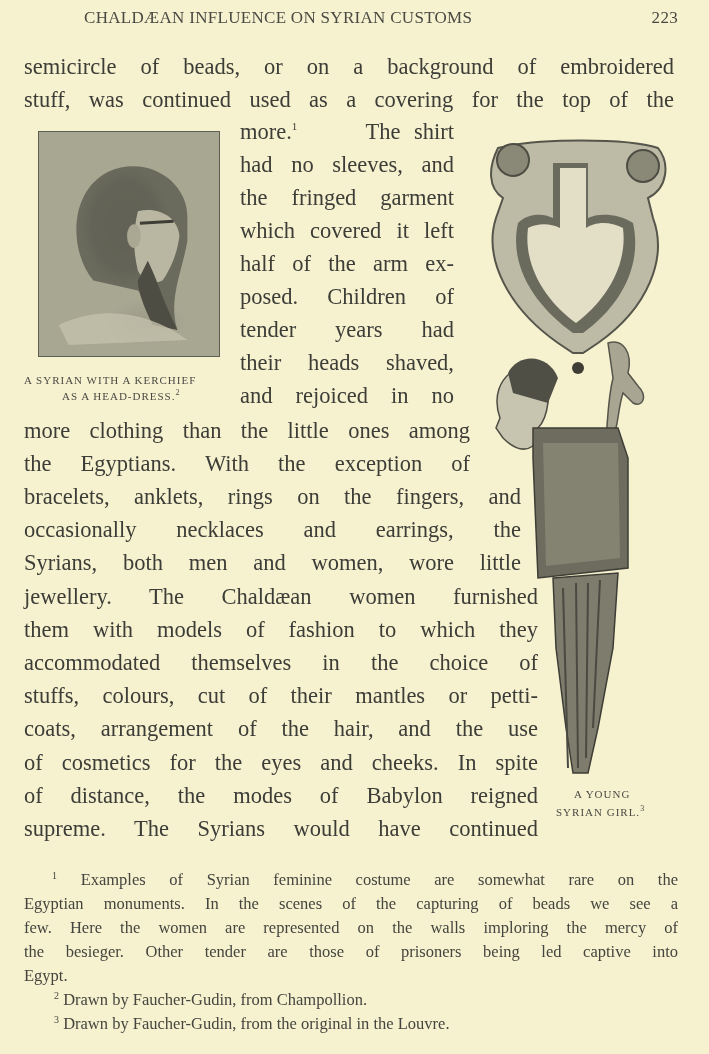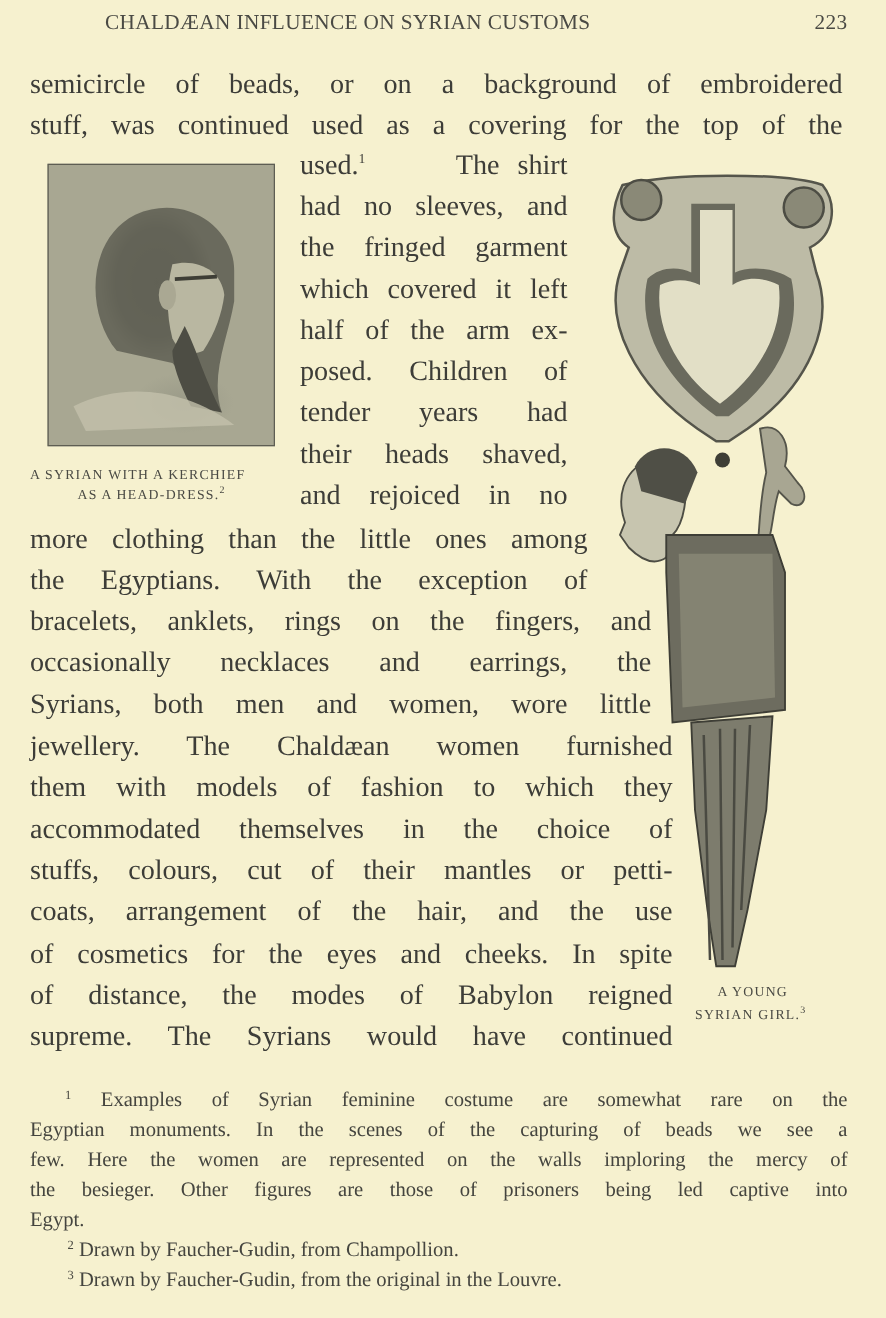--- a/index.html
+++ b/index.html
@@ -58,21 +58,21 @@
 
   <div class="running-head">
     <span class="title">CHALDÆAN INFLUENCE ON SYRIAN CUSTOMS</span>
     <span class="pageno">223</span>
   </div>
 
   <div class="line" style="top:50px;width:650px;">semicircle of beads, or on a background of embroidered</div>
   <div class="line" style="top:83px;width:650px;">stuff, was continued used as a covering for the top of the</div>
 
   <div class="line" style="top:115px;left:240px;width:214px;">
-    <span>used.</span><sup>1</sup>&nbsp;&nbsp;&nbsp;&nbsp;&nbsp;<span>The shirt</span>
+    <span>more.</span><sup>1</sup>&nbsp;&nbsp;&nbsp;&nbsp;&nbsp;<span>The shirt</span>
   </div>
   <div class="line" style="top:148px;left:240px;width:214px;">had no sleeves, and</div>
   <div class="line" style="top:181px;left:240px;width:214px;">the fringed garment</div>
   <div class="line" style="top:214px;left:240px;width:214px;">which covered it left</div>
   <div class="line" style="top:247px;left:240px;width:214px;">half of the arm ex-</div>
   <div class="line" style="top:280px;left:240px;width:214px;">posed. Children of</div>
   <div class="line" style="top:313px;left:240px;width:214px;">tender years had</div>
   <div class="line" style="top:346px;left:240px;width:214px;">their heads shaved,</div>
   <div class="line" style="top:379px;left:240px;width:214px;">and rejoiced in no</div>
 
@@ -130,21 +130,21 @@
   <div class="caption" style="left:574px;top:788px;">A YOUNG</div>
   <div class="caption" style="left:556px;top:806px;">
     <span>SYRIAN GIRL.</span><sup style="font-size:8px;vertical-align:5px;">3</sup>
   </div>
 
   <div class="fn" style="top:868px;left:52px;width:626px;">
     <sup>1</sup>&nbsp;<span>Examples of Syrian feminine costume are somewhat rare on the</span>
   </div>
   <div class="fn" style="top:892px;">Egyptian monuments. In the scenes of the capturing of beads we see a</div>
   <div class="fn" style="top:916px;">few. Here the women are represented on the walls imploring the mercy of</div>
-  <div class="fn" style="top:940px;">the besieger. Other figures are those of prisoners being led captive into</div>
+  <div class="fn" style="top:940px;">the besieger. Other tender are those of prisoners being led captive into</div>
   <div class="fn last" style="top:964px;">Egypt.</div>
   <div class="fn last" style="top:988px;left:54px;">
     <sup>2</sup>&nbsp;<span>Drawn by Faucher-Gudin, from Champollion.</span>
   </div>
   <div class="fn last" style="top:1012px;left:54px;">
     <sup>3</sup>&nbsp;<span>Drawn by Faucher-Gudin, from the original in the Louvre.</span>
   </div>
 
 </div>
 

